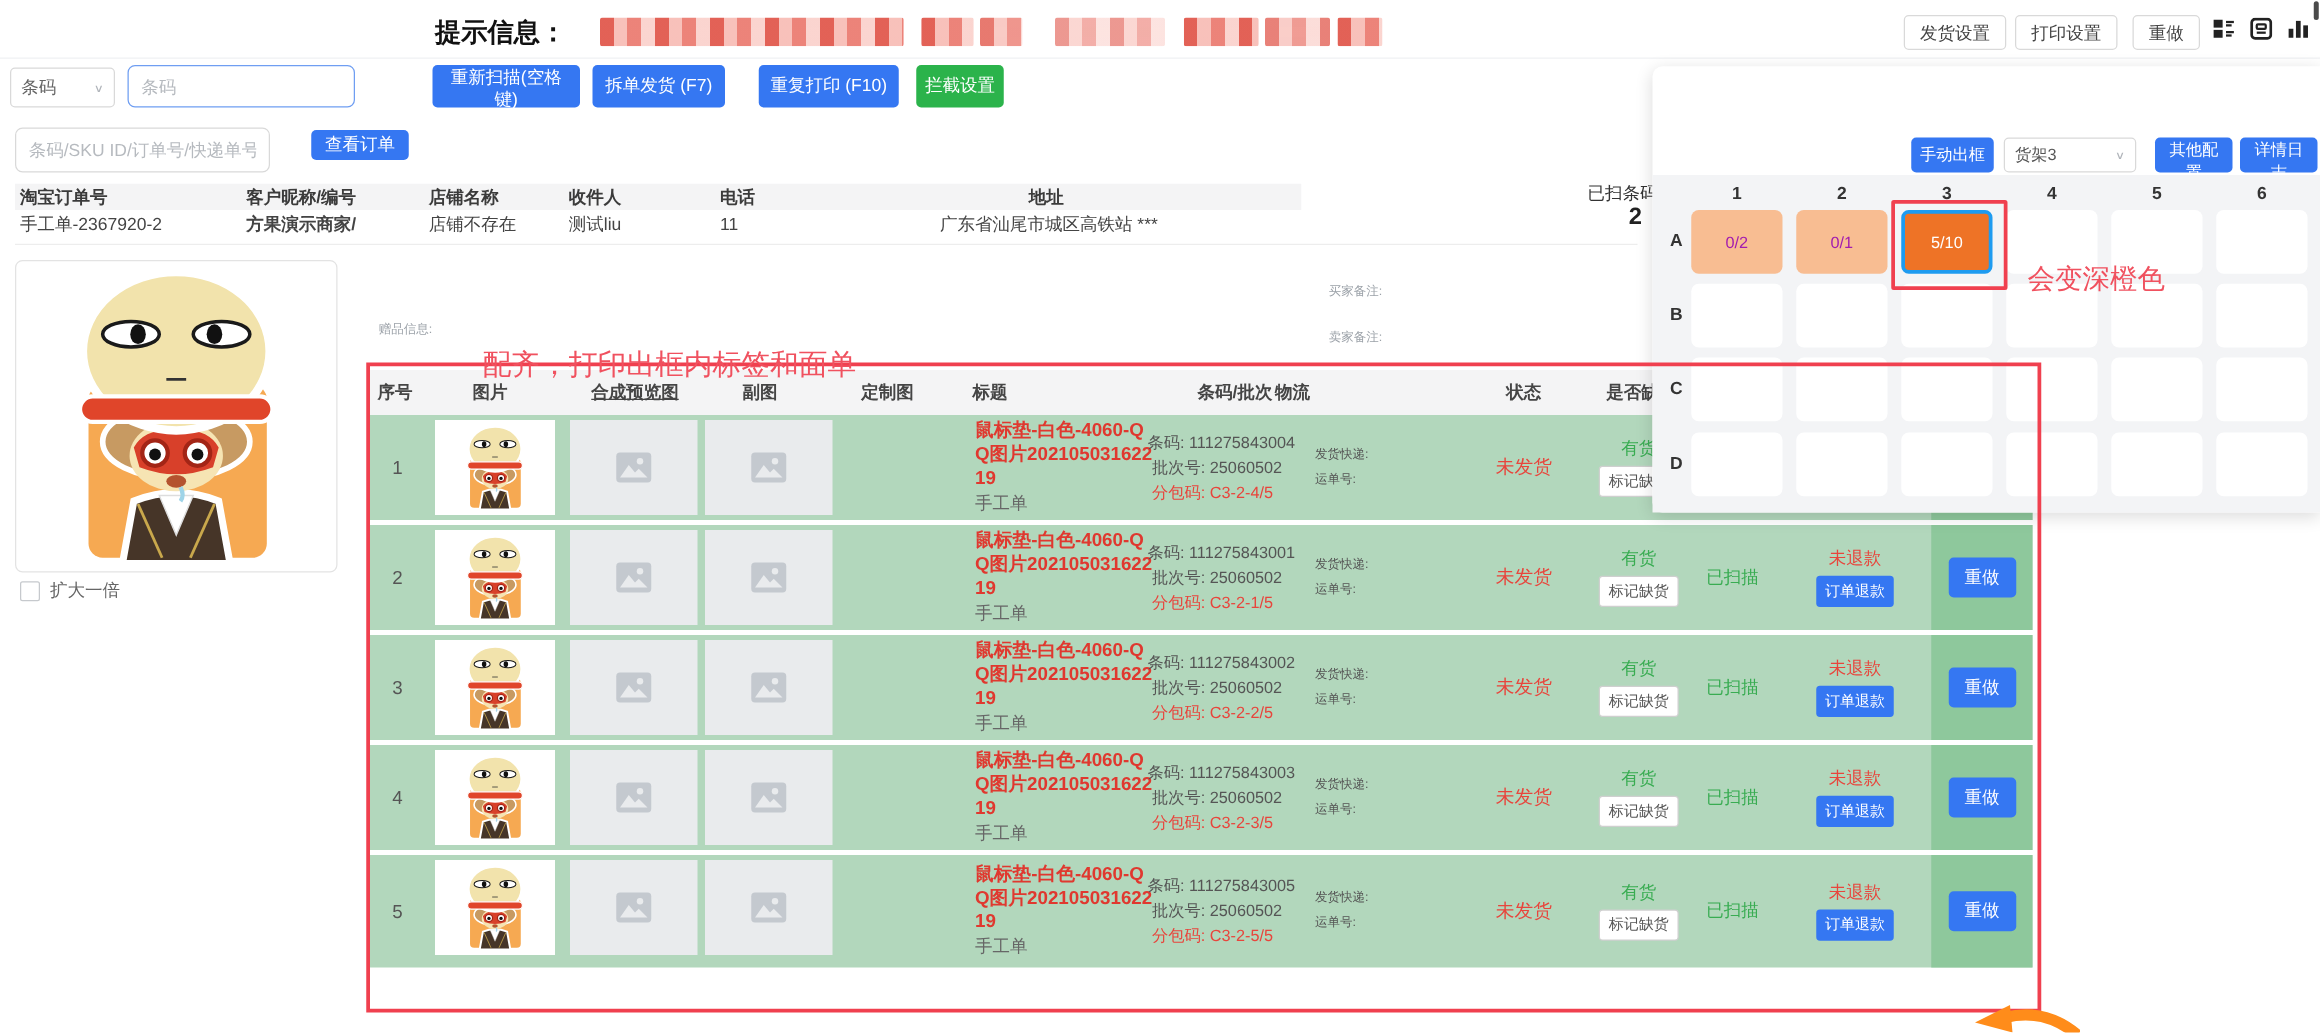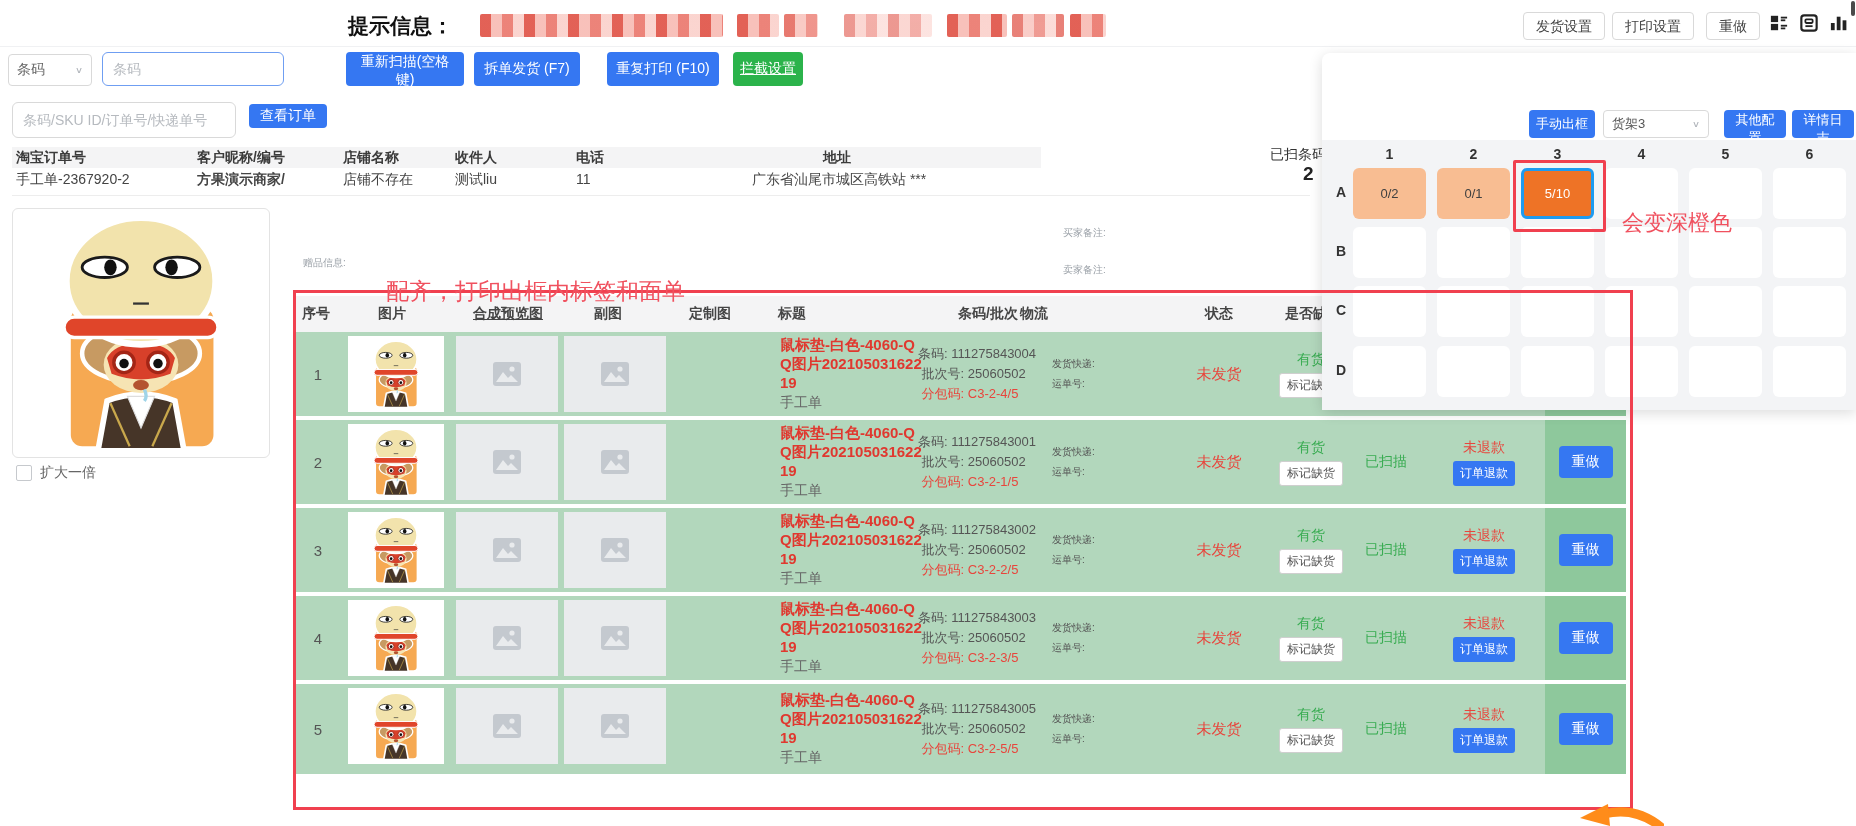--- a/index.html
+++ b/index.html
@@ -83,21 +83,21 @@
     box-shadow:0 3px 14px rgba(0,0,0,.14);z-index:10;}
   .shelf-title{position:absolute;left:0;top:12px;width:100%;text-align:center;font-size:25px;font-weight:500;}
   .shelf-btn{position:absolute;box-sizing:border-box;height:28px;background:#3577f2;color:#fff;border:none;border-radius:4px;
     font-size:13px;cursor:pointer;font-family:inherit;}
   .shelf-sel{position:absolute;box-sizing:border-box;height:28px;background:#fff;border:1px solid #d9d9d9;border-radius:4px;
     font-size:13px;color:#555;display:flex;align-items:center;justify-content:space-between;padding:0 8px;cursor:pointer;}
   .grid-bg{position:absolute;left:0;top:87px;width:534px;height:270px;background:#f3f4f6;}
   .gcol{position:absolute;top:6px;width:73px;text-align:center;font-size:14px;font-weight:bold;color:#333;}
   .grow{position:absolute;left:10px;width:18px;text-align:center;font-size:14px;font-weight:bold;color:#333;}
   .gcell{position:absolute;width:73px;height:51px;background:#fff;border-radius:6px;box-sizing:border-box;
-    display:flex;align-items:center;justify-content:center;font-size:13px;color:#404040;cursor:pointer;}
+    display:flex;align-items:center;justify-content:center;font-size:13px;color:#a21caf;cursor:pointer;}
   .gcell.light{background:#f8bd92;}
   .gcell.active{background:#ee7326;border:3px solid #1e9bf0;color:#fff;}
   .a3-note{position:absolute;border:3px solid #f0404f;border-radius:2px;z-index:6;pointer-events:none;}
   
   .big-red-rect{position:absolute;left:293px;top:290px;width:1334px;height:514px;border:3px solid #f0404f;z-index:20;pointer-events:none;}
   .anno-text{position:absolute;color:#f0515f;z-index:21;white-space:nowrap;}
   .arrow-orange{position:absolute;left:1578px;top:804px;z-index:22;}
 </style>
 </head>
 <body>
@@ -138,23 +138,23 @@
 </div>
 
 <div class="select-box" style="left:8px;top:54px;width:84px;height:32px;">
   <span>条码</span>
   <span class="chev">∨</span>
 </div>
 <input class="inp focus" style="left: 102px; top: 52px; width: 182px; height: 34px;" placeholder="条码">
 <button class="btn-blue" style="left:346px;top:52px;width:118px;height:34px;">重新扫描(空格键)</button>
 <button class="btn-blue" style="left:474px;top:52px;width:106px;height:34px;">拆单发货 (F7)</button>
 <button class="btn-blue" style="left:607px;top:52px;width:112px;height:34px;">重复打印 (F10)</button>
-<button class="btn-green" style="left:733px;top:52px;width:70px;height:34px;text-decoration:underline;">拦截设置</button>
-
-<input class="inp" style="left: 12px; top: 102px; width: 224px; height: 36px;" placeholder="条码/SKU ID/订单号/快递单号">
+<button class="btn-green" style="left:733px;top:52px;width:70px;height:34px;">拦截设置</button>
+
+<input class="inp" style="left: 12px; top: 102px; width: 204px; height: 36px;" placeholder="条码/SKU ID/订单号/快递单号">
 <button class="btn-blue" style="left:249px;top:104px;width:78px;height:24px;">查看订单</button>
 
 <div class="info-head">
   <span style="left:4px;">淘宝订单号</span>
   <span style="left:185px;">客户昵称/编号</span>
   <span style="left:331px;">店铺名称</span>
   <span style="left:443px;">收件人</span>
   <span style="left:564px;">电话</span>
   <span style="left:811px;">地址</span>
 </div>

